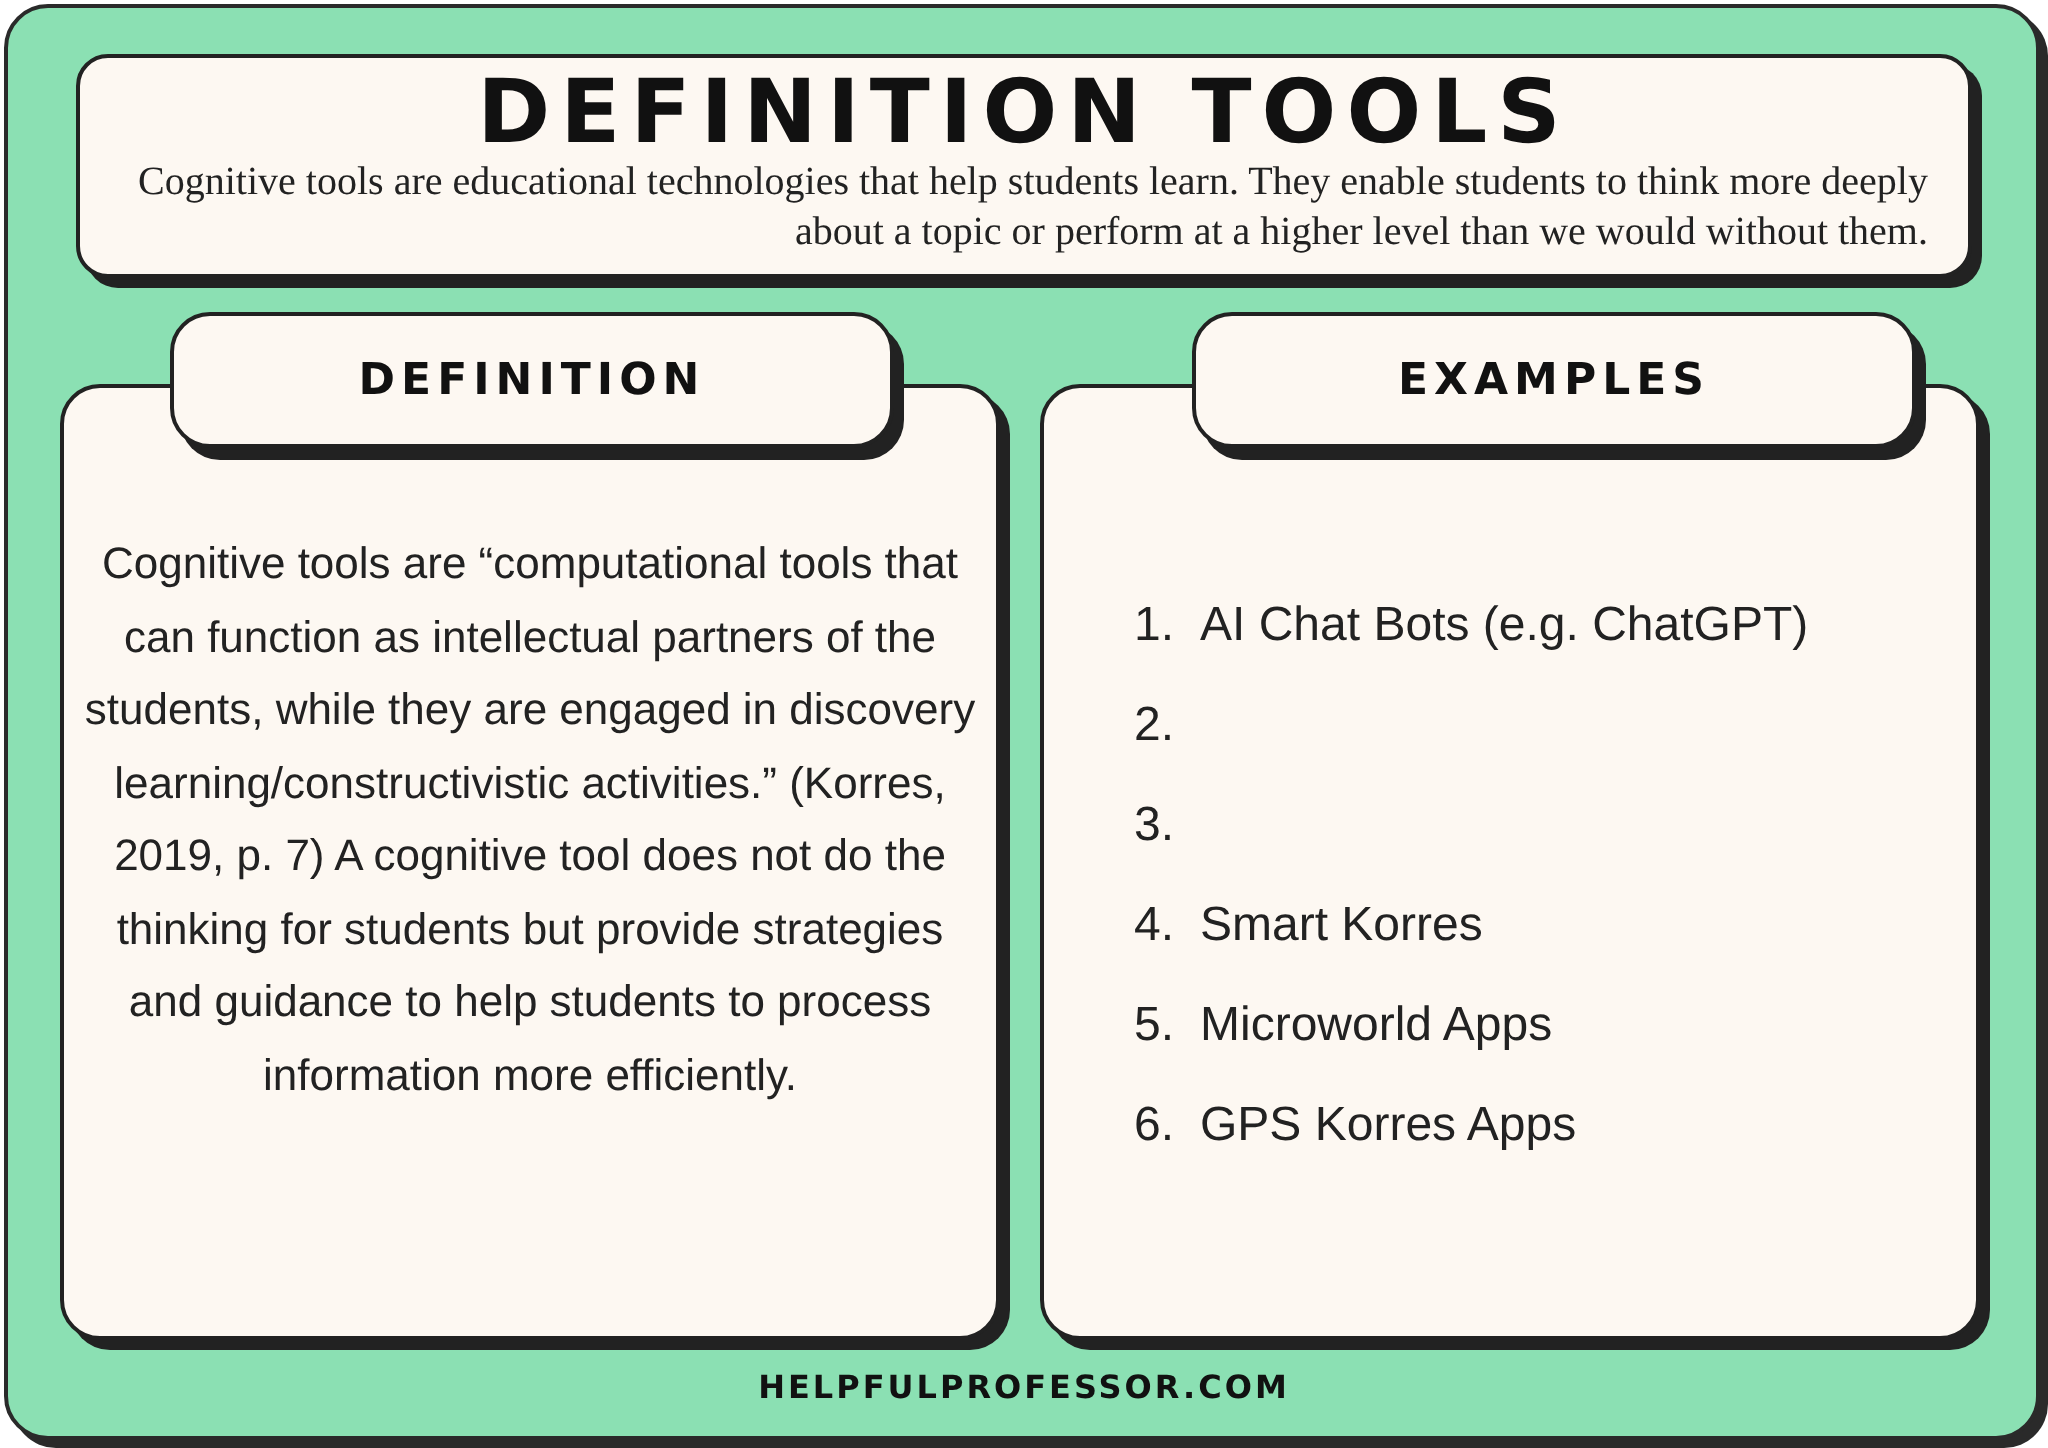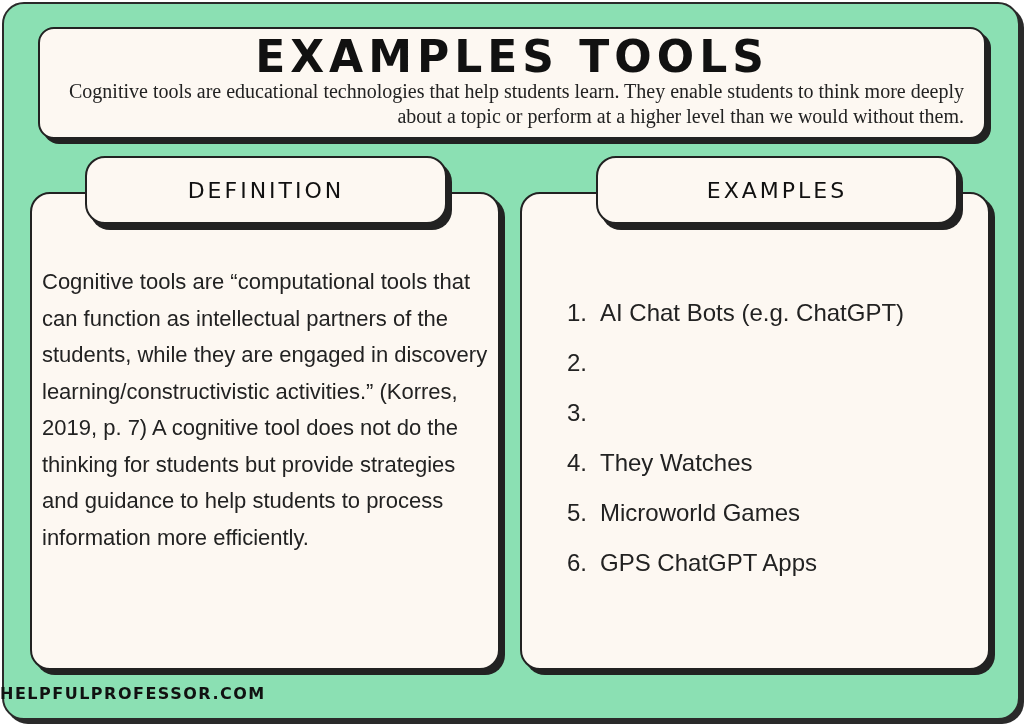--- a/index.html
+++ b/index.html
@@ -5,36 +5,36 @@
   html, body { margin:0; padding:0; }
   body { width:1024px; height:724px; background:#ffffff; position:relative; overflow:hidden; font-family:"Liberation Sans", sans-serif; }
   .frame { position:absolute; left:2px; top:2px; width:1014px; height:714px; background:#8be0b3; border:2px solid #2a2a2a; border-radius:22px; box-shadow:4px 4px 0 #2a2a2a; }
   .card { position:absolute; background:#fdf8f2; border:2px solid #222; border-radius:20px; box-shadow:5px 5px 0 #222; box-sizing:border-box; }
   .header-card { left:38px; top:27px; width:948px; height:112px; border-radius:16px; }
   .title { position:absolute; left:0; right:0; top:2px; text-align:center; font-family:"DejaVu Sans", sans-serif; font-weight:bold; font-size:44px; letter-spacing:5px; color:#111; }
   .subtitle { position:absolute; left:20px; right:20px; top:50px; text-align:right; font-family:Liberation Serif, serif; font-size:20px; line-height:25px; color:#222; }
   .panel { top:192px; height:478px; }
   .panel-left { left:30px; width:470px; }
   .panel-right { left:520px; width:470px; }
-  .tab { position:absolute; top:156px; height:68px; background:#fdf8f2; border:2px solid #222; border-radius:20px; box-shadow:5px 6px 0 #222; box-sizing:border-box; display:flex; align-items:center; justify-content:center; font-family:"DejaVu Sans", sans-serif; font-weight:normal; font-size:22px; letter-spacing:3px; color:#111; }
+  .tab { position:absolute; top:156px; height:68px; background:#fdf8f2; border:2px solid #222; border-radius:20px; box-shadow:5px 6px 0 #222; box-sizing:border-box; display:flex; align-items:center; justify-content:center; font-family:"DejaVu Sans", sans-serif; font-weight:bold; font-size:22px; letter-spacing:3px; color:#111; }
   .tab-left { left:85px; width:362px; }
   .tab-right { left:596px; width:362px; }
-  .def-text { position:absolute; left:10px; right:10px; top:70px; font-family:"Liberation Sans", sans-serif; font-size:22px; line-height:36.5px; color:#222; }
+  .def-text { position:absolute; left:10px; right:10px; top:70px; text-align:center; font-family:"Liberation Sans", sans-serif; font-size:22px; line-height:36.5px; color:#222; }
   .list { position:absolute; left:45px; top:100px; margin:0; padding:0; list-style:none; font-family:"Liberation Sans", sans-serif; font-size:24px; color:#222; }
   .list li { height:50px; line-height:38px; display:flex; }
   .list .num { width:33px; }
-  .footer { position:absolute; left:0; right:0; top:684px; font-family:"DejaVu Sans", sans-serif; font-weight:bold; font-size:16px; letter-spacing:1.5px; color:#111; }
+  .footer { position:absolute; left:0; right:0; top:684px; text-align:center; font-family:"DejaVu Sans", sans-serif; font-weight:bold; font-size:16px; letter-spacing:1.5px; color:#111; }
 </style>
 </head>
 <body>
 
 <div class="frame"></div>
 
 <div class="card header-card">
-  <div class="title">EXAMPLES TOOLS</div>
+  <div class="title">DEFINITION TOOLS</div>
   <div class="subtitle">Cognitive tools are educational technologies that help students learn. They enable students to think more deeply about a topic or perform at a higher level than we would without them.</div>
 </div>
 
 <div class="card panel panel-left">
   <div class="def-text">Cognitive tools are “computational tools that can function as intellectual partners of the students, while they are engaged in discovery learning/constructivistic activities.” (Korres, 2019, p. 7) A cognitive tool does not do the thinking for students but provide strategies and guidance to help students to process information more efficiently.</div>
 </div>
 <div class="tab tab-left">DEFINITION</div>
 
 <div class="card panel panel-right">
   <ul class="list">
@@ -43,27 +43,27 @@
         <span>AI Chat Bots (e.g. ChatGPT)</span>
       </li>
     <li>
         <span class="num">2.</span>
       </li>
     <li>
         <span class="num">3.</span>
       </li>
     <li>
         <span class="num">4.</span>
-        <span>They Watches</span>
+        <span>Smart Korres</span>
       </li>
     <li>
         <span class="num">5.</span>
-        <span>Microworld Games</span>
+        <span>Microworld Apps</span>
       </li>
     <li>
         <span class="num">6.</span>
-        <span>GPS ChatGPT Apps</span>
+        <span>GPS Korres Apps</span>
       </li>
   </ul>
 </div>
 <div class="tab tab-right">EXAMPLES</div>
 
 <div class="footer">HELPFULPROFESSOR.COM</div>
 
 </body></html>

